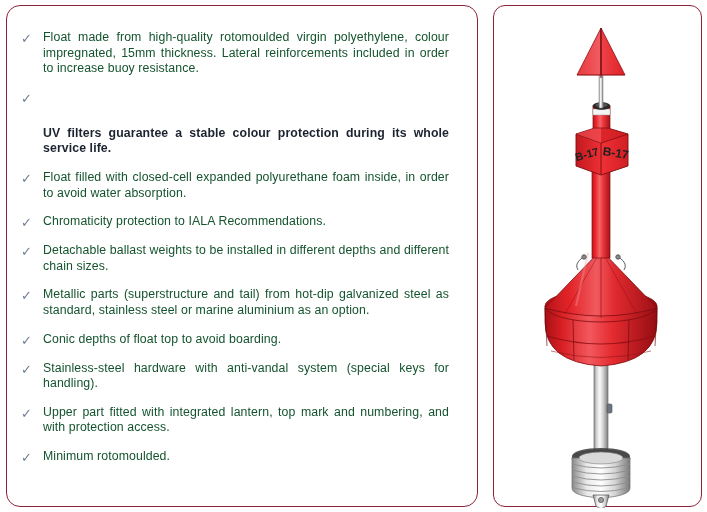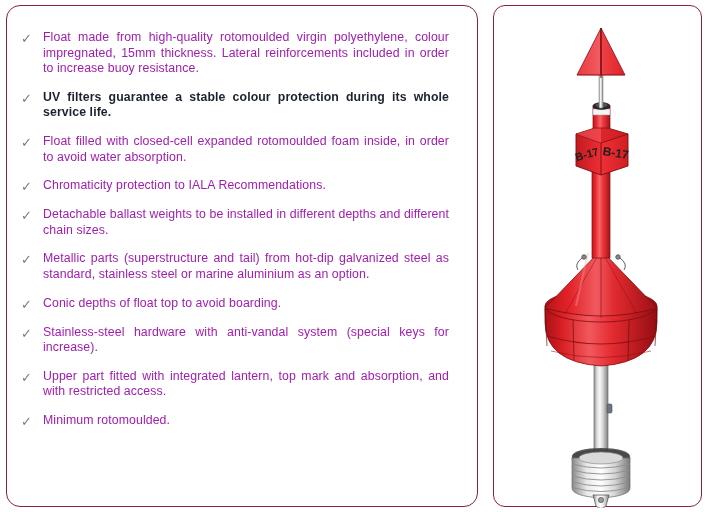--- a/index.html
+++ b/index.html
@@ -35,26 +35,26 @@
     padding-top:1px;
     color:#6e7c93;
     font-size:13px;
     line-height:15px;
     text-align:left;
   }
   .feature-text{
     flex:1;
     font-size:12.3px;
     line-height:15.6px;
-    color:#a21caf;
+    color:#14532d;
     text-align:justify;
     padding-right:16px;
     letter-spacing:.1px;
   }
-  .feature-item.bold .feature-text{font-weight:bold;color:#1c2330;}
+  .feature-item.bold .feature-text{font-weight:bold;color:#1c2330;margin-top:36px;}
 
   
   .figure{position:absolute;left:0;top:0;width:209px;height:502px;}
   .fig-layer{position:absolute;left:0;top:0;width:209px;height:502px;}
 </style>
 </head>
 <body>
 
 <div class="page">
 
@@ -63,45 +63,45 @@
         <div class="feature-item">
           <div class="check-icon">✓</div>
           <div class="feature-text">Float made from high-quality rotomoulded virgin polyethylene, colour impregnated, 15mm thickness. Lateral reinforcements included in order to increase buoy resistance.</div>
         </div>
         <div class="feature-item bold">
           <div class="check-icon">✓</div>
           <div class="feature-text">UV filters guarantee a stable colour protection during its whole service life.</div>
         </div>
         <div class="feature-item">
           <div class="check-icon">✓</div>
-          <div class="feature-text">Float filled with closed-cell expanded rotomoulded foam inside, in order to avoid water absorption.</div>
+          <div class="feature-text">Float filled with closed-cell expanded polyurethane foam inside, in order to avoid water absorption.</div>
         </div>
         <div class="feature-item">
           <div class="check-icon">✓</div>
           <div class="feature-text">Chromaticity protection to IALA Recommendations.</div>
         </div>
         <div class="feature-item">
           <div class="check-icon">✓</div>
           <div class="feature-text">Detachable ballast weights to be installed in different depths and different chain sizes.</div>
         </div>
         <div class="feature-item">
           <div class="check-icon">✓</div>
           <div class="feature-text">Metallic parts (superstructure and tail) from hot-dip galvanized steel as standard, stainless steel or marine aluminium as an option.</div>
         </div>
         <div class="feature-item">
           <div class="check-icon">✓</div>
           <div class="feature-text">Conic depths of float top to avoid boarding.</div>
         </div>
         <div class="feature-item">
           <div class="check-icon">✓</div>
-          <div class="feature-text">Stainless-steel hardware with anti-vandal system (special keys for increase).</div>
-        </div>
-        <div class="feature-item">
-          <div class="check-icon">✓</div>
-          <div class="feature-text">Upper part fitted with integrated lantern, top mark and absorption, and with restricted access.</div>
+          <div class="feature-text">Stainless-steel hardware with anti-vandal system (special keys for handling).</div>
+        </div>
+        <div class="feature-item">
+          <div class="check-icon">✓</div>
+          <div class="feature-text">Upper part fitted with integrated lantern, top mark and numbering, and with protection access.</div>
         </div>
         <div class="feature-item">
           <div class="check-icon">✓</div>
           <div class="feature-text">Minimum rotomoulded.</div>
         </div>
       </div>
   </div>
 
   <div class="panel panel-figure">
     <div class="figure">

